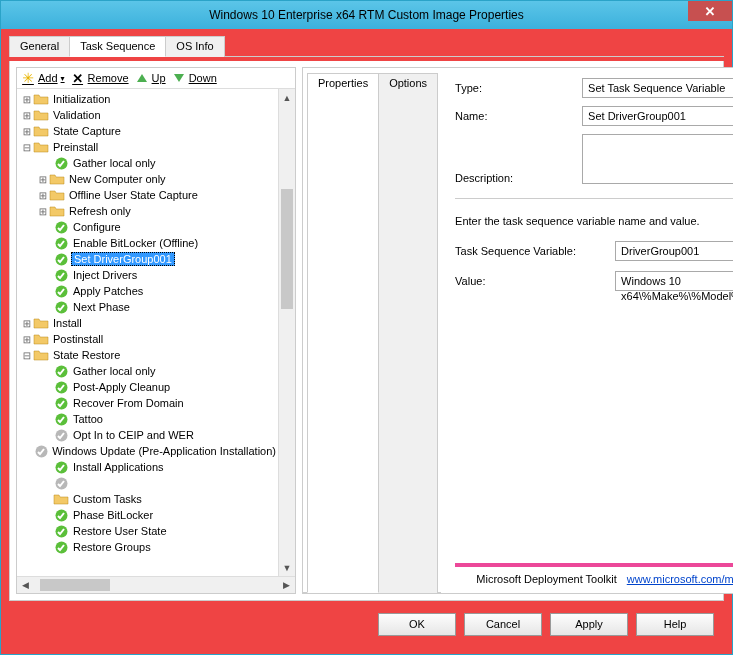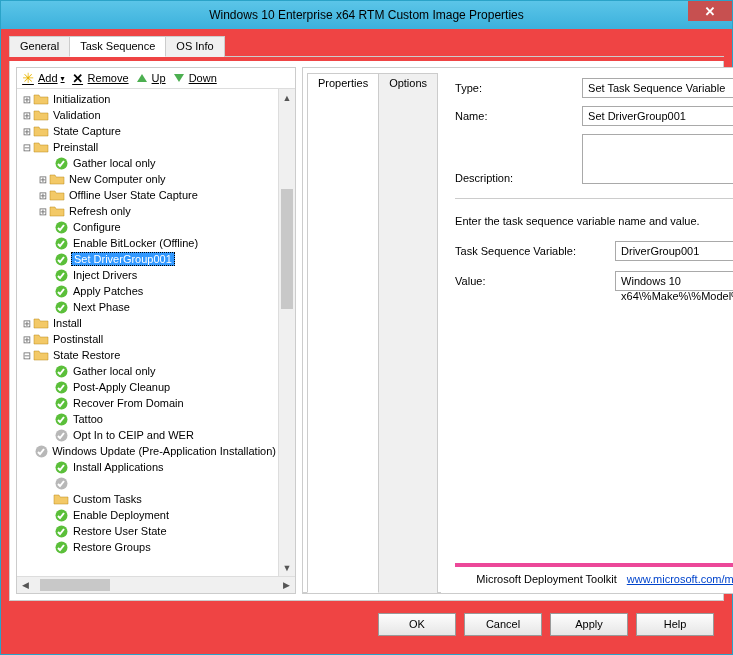--- a/index.html
+++ b/index.html
@@ -368,21 +368,21 @@
               </div>
             <div class="node">
                 <span class="spacer"></span>
                 <span class="spacer"></span>
                 <span class="ficon">
                   <svg class="check" viewBox="0 0 13 13">
                     <circle cx="6.5" cy="6.5" r="6"></circle>
                     <path d="M3 7l2 2 4-5"></path>
                   </svg>
                 </span>
-                <span class="nlabel">Enable Deployment</span>
+                <span class="nlabel">Phase BitLocker</span>
               </div>
             <div class="node">
                 <span class="spacer"></span>
                 <span class="spacer"></span>
                 <span class="ficon">
                   <svg class="check" viewBox="0 0 13 13">
                     <circle cx="6.5" cy="6.5" r="6"></circle>
                     <path d="M3 7l2 2 4-5"></path>
                   </svg>
                 </span>

